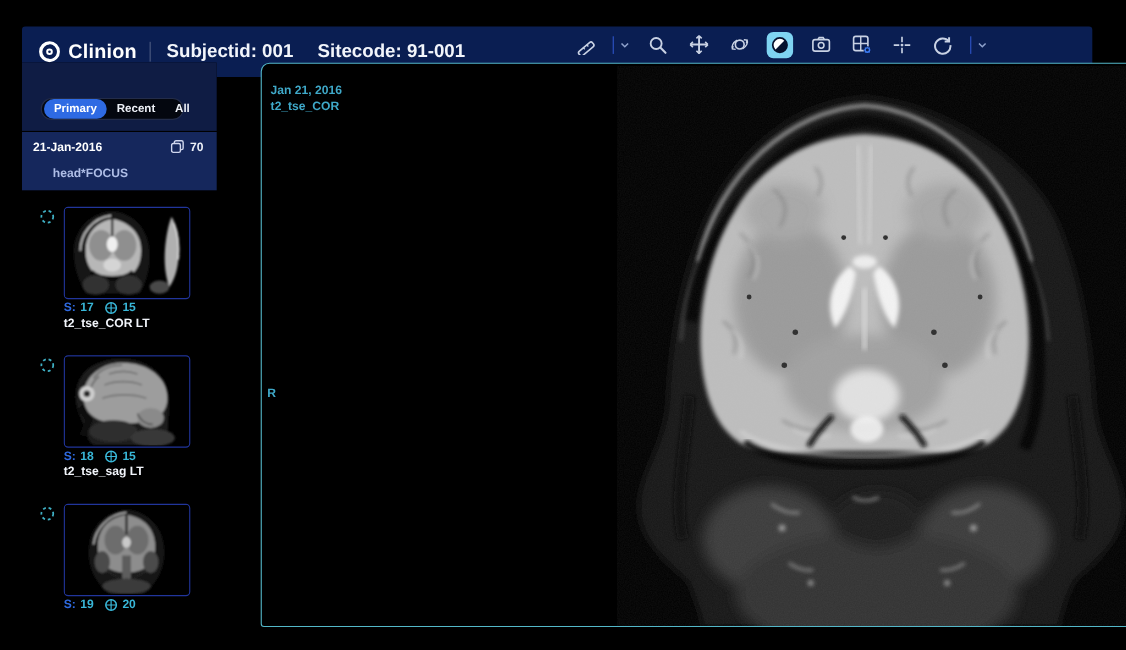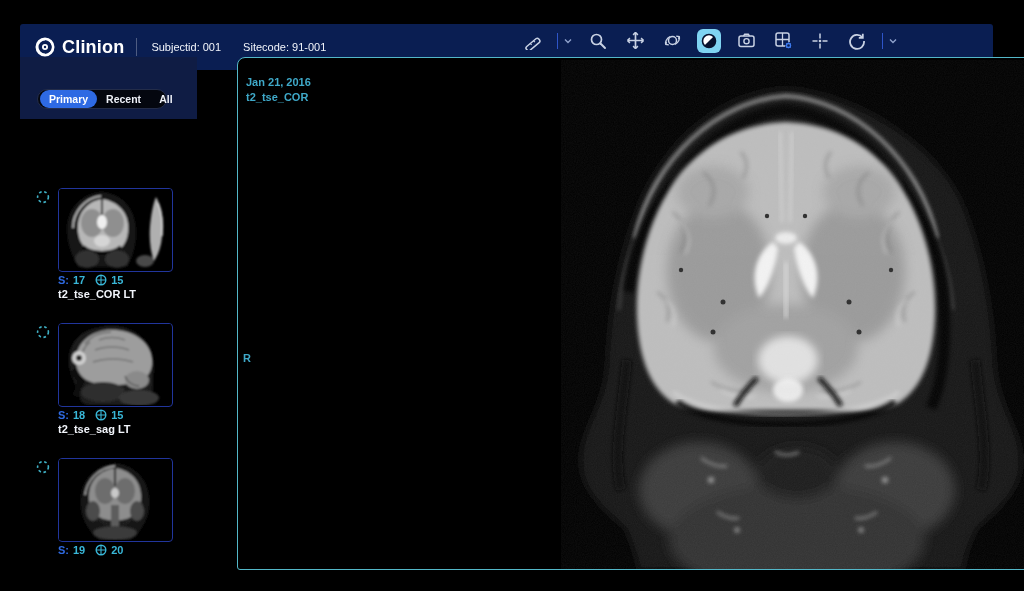--- a/index.html
+++ b/index.html
@@ -5,21 +5,21 @@
   html,body{margin:0;padding:0;background:#000;}
   *{box-sizing:border-box;font-family:"Liberation Sans",sans-serif;}
   .stage{position:relative;width:1024px;height:591px;background:#000;overflow:hidden;}
 
   
   .header{position:absolute;left:20px;top:24px;width:973px;height:46px;
     background:#0a1e52;border-radius:3px 3px 0 0;display:flex;align-items:center;}
   .brand{display:flex;align-items:center;gap:6px;padding-left:14px;}
   .brand-name{color:#fff;font-size:18px;font-weight:bold;letter-spacing:.2px;}
   .hdr-divider{width:1px;height:18px;background:rgba(255,255,255,.28);margin:0 14px 0 12px;}
-  .hdr-field{color:#f2f5fb;font-size:11px;font-weight:normal;margin-right:22px;white-space:nowrap;}
+  .hdr-field{color:#f2f5fb;font-size:17px;font-weight:bold;margin-right:22px;white-space:nowrap;}
 
   .toolbar{position:absolute;left:500px;top:0;height:33px;display:flex;align-items:center;gap:13px;}
   .tool-btn{width:24px;height:24px;display:flex;align-items:center;justify-content:center;
     background:transparent;border:none;border-radius:6px;cursor:pointer;padding:0;}
   .tool-btn.active{background:#7fd4f2;}
   .tb-divider{width:1px;height:16px;background:#2e55c9;}
   .chev{display:flex;align-items:center;margin-left:-8px;}
 
   
   .sidebar{position:absolute;left:20px;top:57px;width:177px;height:528px;background:#000;}
@@ -165,20 +165,31 @@
 
   <div class="sidebar">
     <div class="sidebar-top">
       <div class="tabs-pill">
         <button class="tab active">Primary</button>
         <button class="tab">Recent</button>
         <button class="tab">All</button>
       </div>
     </div>
 
+    <div class="study-card">
+      <span class="study-date">21-Jan-2016</span>
+      <span class="study-count-wrap">
+        <svg width="13" height="13" viewBox="0 0 13 13">
+          <rect x="3.5" y="1" width="8" height="8" rx="1.5" fill="none" stroke="#cfd6ee" stroke-width="1.3"></rect>
+          <rect x="1" y="3.5" width="8" height="8" rx="1.5" fill="#15275c" stroke="#cfd6ee" stroke-width="1.3"></rect>
+        </svg>
+        <span class="study-count">70</span>
+      </span>
+      <span class="study-desc">head*FOCUS</span>
+    </div>
 
     <div class="series-item" style="top:131px;height:114px;">
       <svg class="spinner" width="14" height="14" viewBox="0 0 14 14">
         <circle cx="7" cy="7" r="5.4" fill="none" stroke="#3fb0c4" stroke-width="1.6" stroke-dasharray="2.6 2.6"></circle>
       </svg>
       <div class="thumb">
         <svg width="112" height="81" viewBox="0 0 112 81">
           <defs>
               <filter id="tb1">
                 <feGaussianBlur stdDeviation="1"></feGaussianBlur>

